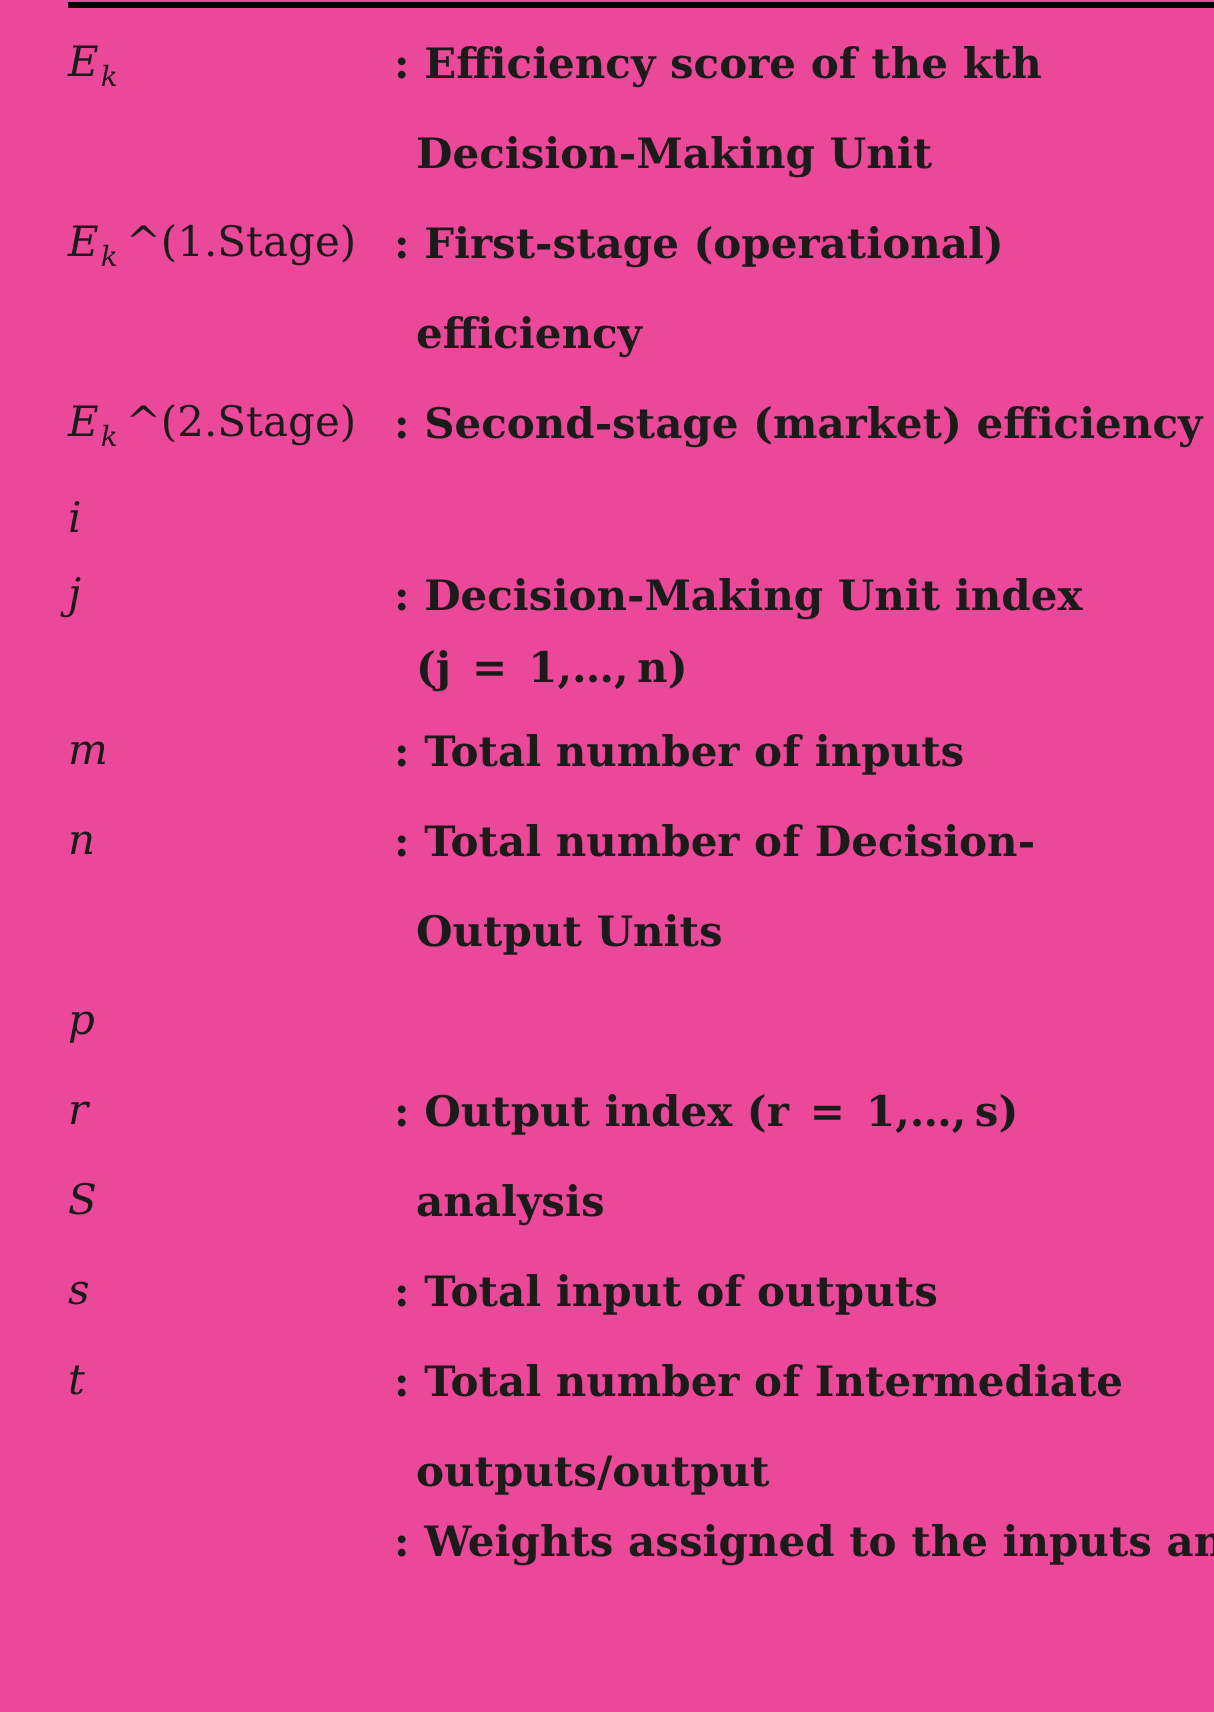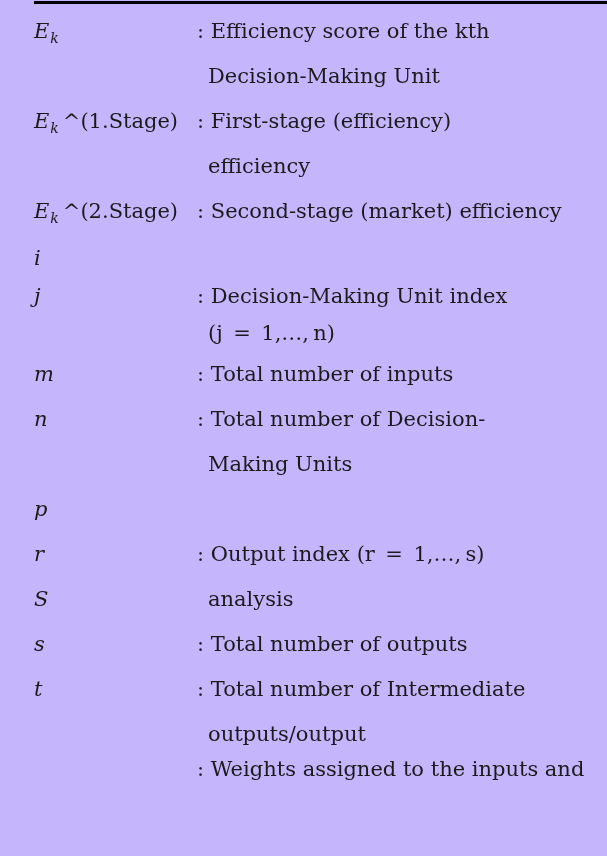--- a/index.html
+++ b/index.html
@@ -1,20 +1,20 @@
 <!DOCTYPE html>
 <html><head>
 <meta charset="utf-8">
 <style>
   html, body { margin: 0; padding: 0; background: #ffffff; }
   .page {
     position: relative;
     width: 607px;
     height: 856px;
-    background: #c4b5fd;
+    background: #ec4899;
     overflow: hidden;
     font-family: "DejaVu Serif", "Liberation Serif", serif;
     font-size: 21px;
     color: #1b1b1b;
   }
   .top-rule {
     position: absolute;
     top: 1px;
     left: 34px;
     right: 0;
@@ -34,42 +34,42 @@
   .sym-base { font-style: italic; }
   .sym-sub {
     font-size: 14px;
     font-style: italic;
     position: relative;
     top: 5px;
     margin-left: 1px;
   }
   .sym-rest { font-style: normal; margin-left: 4px; margin-top: 27px; }
   .sym-sub:empty, .sym-rest:empty { display: none; }
-  .def-cell { flex: 1; min-width: 0; }
+  .def-cell { flex: 1; min-width: 0; font-weight: bold; }
   .def-line { line-height: 45px; white-space: nowrap; }
   .def-line.cont { padding-left: 11px; }
   .entry.tight .def-line.cont { line-height: 28px; }
 </style>
 </head>
 <body>
 
 <div class="page">
   <div class="top-rule"></div>
   <div class="content">
       <div class="entry">
     <div class="sym-cell"><span class="sym-base">E</span><span class="sym-sub">k</span></div>
     <div class="def-cell">
       <div class="def-line">: Efficiency score of the kth</div>
     <div class="def-line cont">Decision-Making Unit</div>
         </div>
   </div>
       <div class="entry">
     <div class="sym-cell"><span class="sym-base">E</span><span class="sym-sub">k</span><span class="sym-rest">^(1.Stage)</span></div>
     <div class="def-cell">
-      <div class="def-line">: First-stage (efficiency)</div>
+      <div class="def-line">: First-stage (operational)</div>
     <div class="def-line cont">efficiency</div>
         </div>
   </div>
       <div class="entry">
     <div class="sym-cell"><span class="sym-base">E</span><span class="sym-sub">k</span><span class="sym-rest">^(2.Stage)</span></div>
     <div class="def-cell">
       <div class="def-line">: Second-stage (market) efficiency</div>
     </div>
   </div>
       <div class="entry">
@@ -85,42 +85,42 @@
       <div class="entry">
     <div class="sym-cell"><span class="sym-base">m</span></div>
     <div class="def-cell">
       <div class="def-line">: Total number of inputs</div>
     </div>
   </div>
       <div class="entry">
     <div class="sym-cell"><span class="sym-base">n</span></div>
     <div class="def-cell">
       <div class="def-line">: Total number of Decision-</div>
-    <div class="def-line cont">Making Units</div>
+    <div class="def-line cont">Output Units</div>
         </div>
   </div>
       <div class="entry">
     <div class="sym-cell"><span class="sym-base">p</span></div>
   </div>
       <div class="entry">
     <div class="sym-cell"><span class="sym-base">r</span></div>
     <div class="def-cell">
       <div class="def-line">: Output index (r = 1,…, s)</div>
     </div>
   </div>
       <div class="entry">
     <div class="sym-cell"><span class="sym-base">S</span></div>
     <div class="def-cell">
     <div class="def-line cont">analysis</div>
         </div>
   </div>
       <div class="entry">
     <div class="sym-cell"><span class="sym-base">s</span></div>
     <div class="def-cell">
-      <div class="def-line">: Total number of outputs</div>
+      <div class="def-line">: Total input of outputs</div>
     </div>
   </div>
       <div class="entry">
     <div class="sym-cell"><span class="sym-base">t</span></div>
     <div class="def-cell">
       <div class="def-line">: Total number of Intermediate</div>
     <div class="def-line cont">outputs/output</div>
         </div>
   </div>
       <div class="entry clipped">

